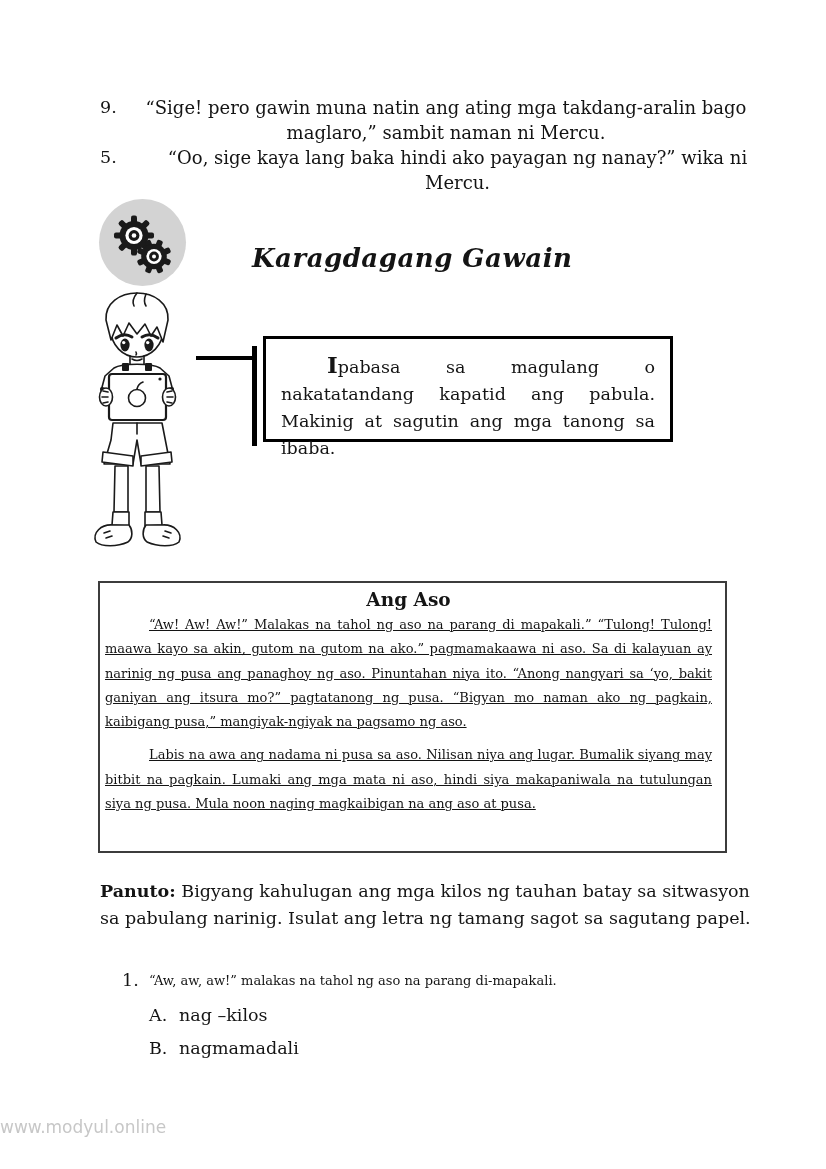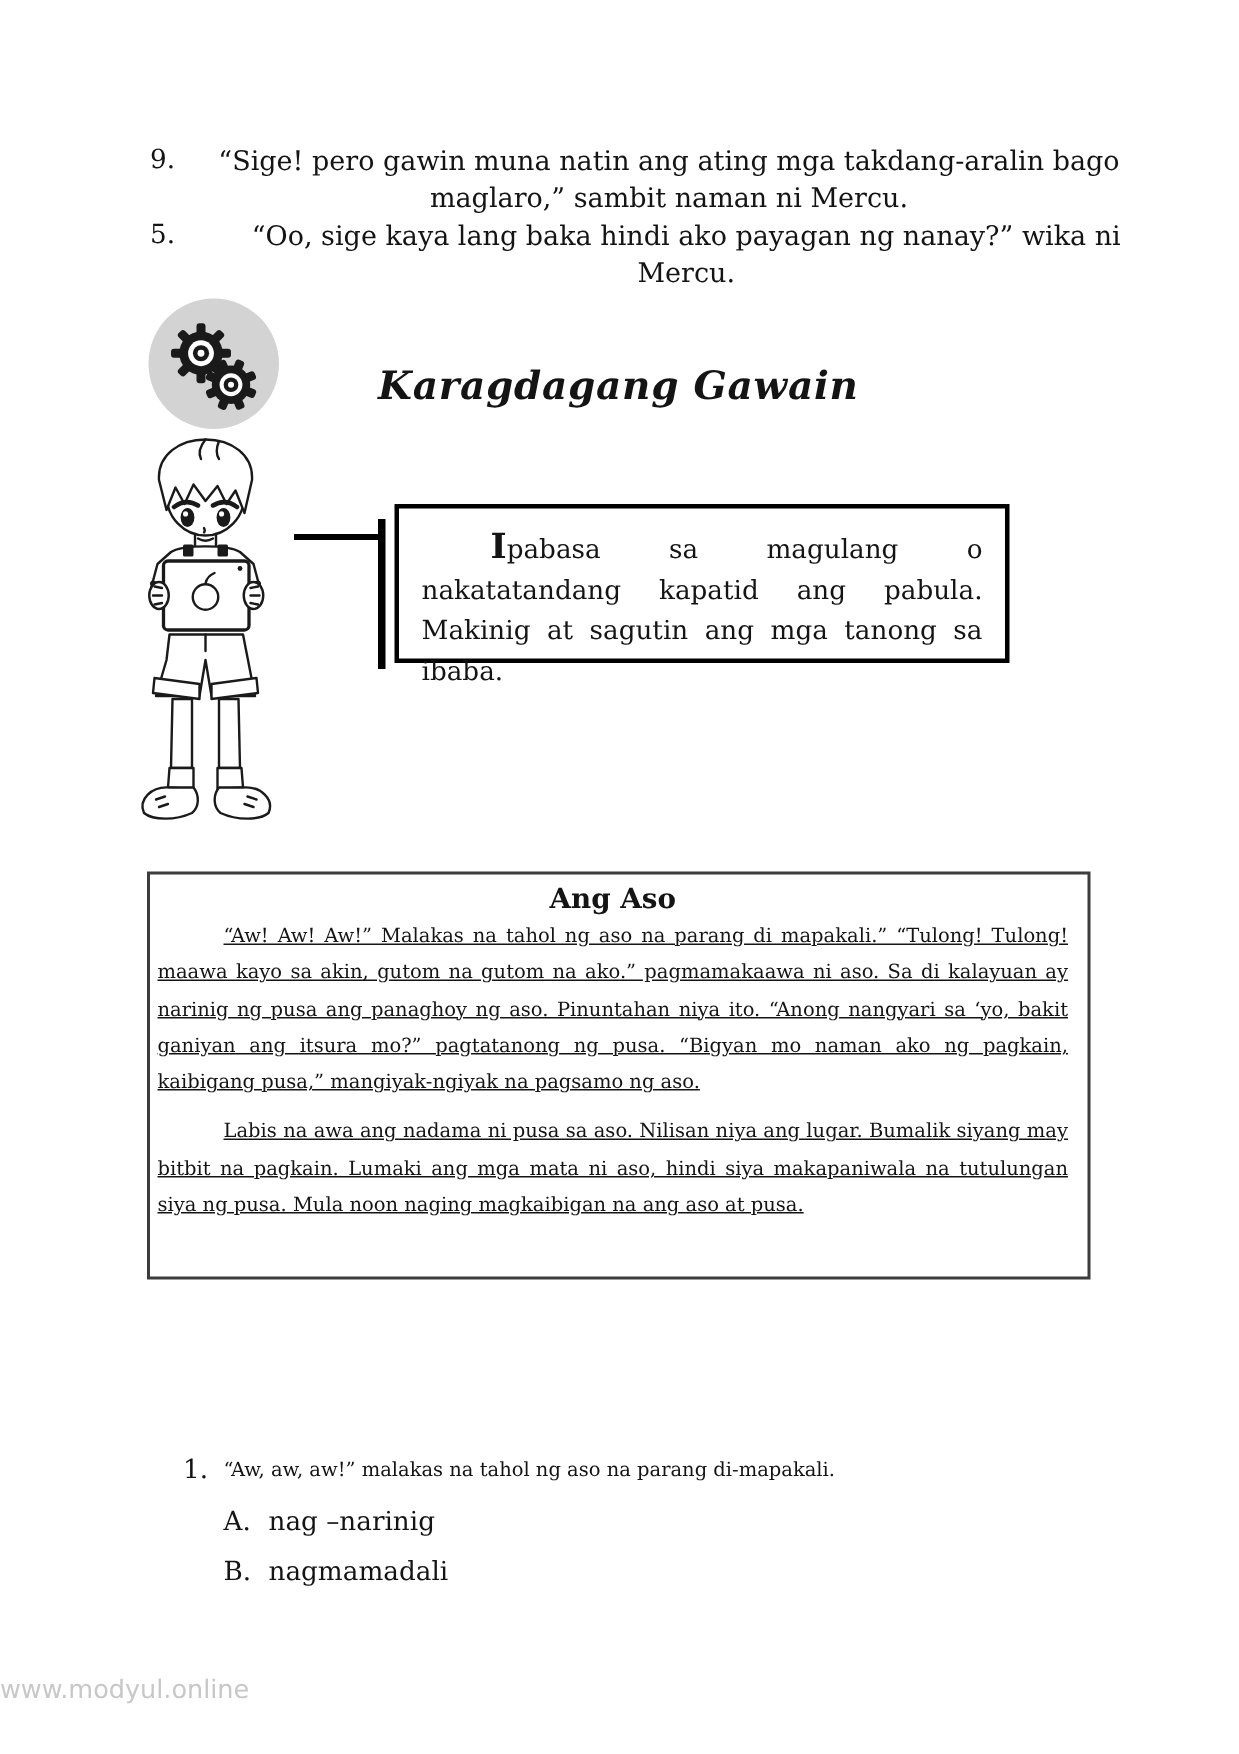--- a/index.html
+++ b/index.html
@@ -192,25 +192,28 @@
   <div class="instruction-box">
     <span class="indent-first"></span><span class="lead">I</span><span class="body-text">pabasa sa magulang o nakatatandang kapatid ang pabula. Makinig at sagutin ang mga tanong sa ibaba.</span>
   </div>
 
   <div class="story-box">
     <div class="story-title">Ang Aso</div>
     <p class="story-par">“Aw! Aw! Aw!” Malakas na tahol ng aso na parang di mapakali.” “Tulong! Tulong! maawa kayo sa akin, gutom na gutom na ako.” pagmamakaawa ni aso. Sa di kalayuan ay narinig ng pusa ang panaghoy ng aso. Pinuntahan niya ito. “Anong nangyari sa ‘yo, bakit ganiyan ang itsura mo?” pagtatanong ng pusa. “Bigyan mo naman ako ng pagkain, kaibigang pusa,” mangiyak-ngiyak na pagsamo ng aso.</p>
     <p class="story-par">Labis na awa ang nadama ni pusa sa aso. Nilisan niya ang lugar. Bumalik siyang may bitbit na pagkain. Lumaki ang mga mata ni aso, hindi siya makapaniwala na tutulungan siya ng pusa. Mula noon naging magkaibigan na ang aso at pusa.</p>
   </div>
 
+  <div class="panuto">
+    <span class="label">Panuto:</span><span> Bigyang kahulugan ang mga kilos ng tauhan batay sa sitwasyon sa pabulang narinig. Isulat ang letra ng tamang sagot sa sagutang papel.</span>
+  </div>
 
   <div class="q-num">1.</div>
   <div class="q-text">“Aw, aw, aw!” malakas na tahol ng aso na parang di-mapakali.</div>
 
   <div class="choice-letter choice-a">A.</div>
-  <div class="choice-text choice-a">nag –narinig</div>
+  <div class="choice-text choice-a">nag –kilos</div>
 
   <div class="choice-letter choice-b">B.</div>
   <div class="choice-text choice-b">nagmamadali</div>
 
   <div class="footer">www.modyul.online</div>
 
 </div>
 
 </body></html>

